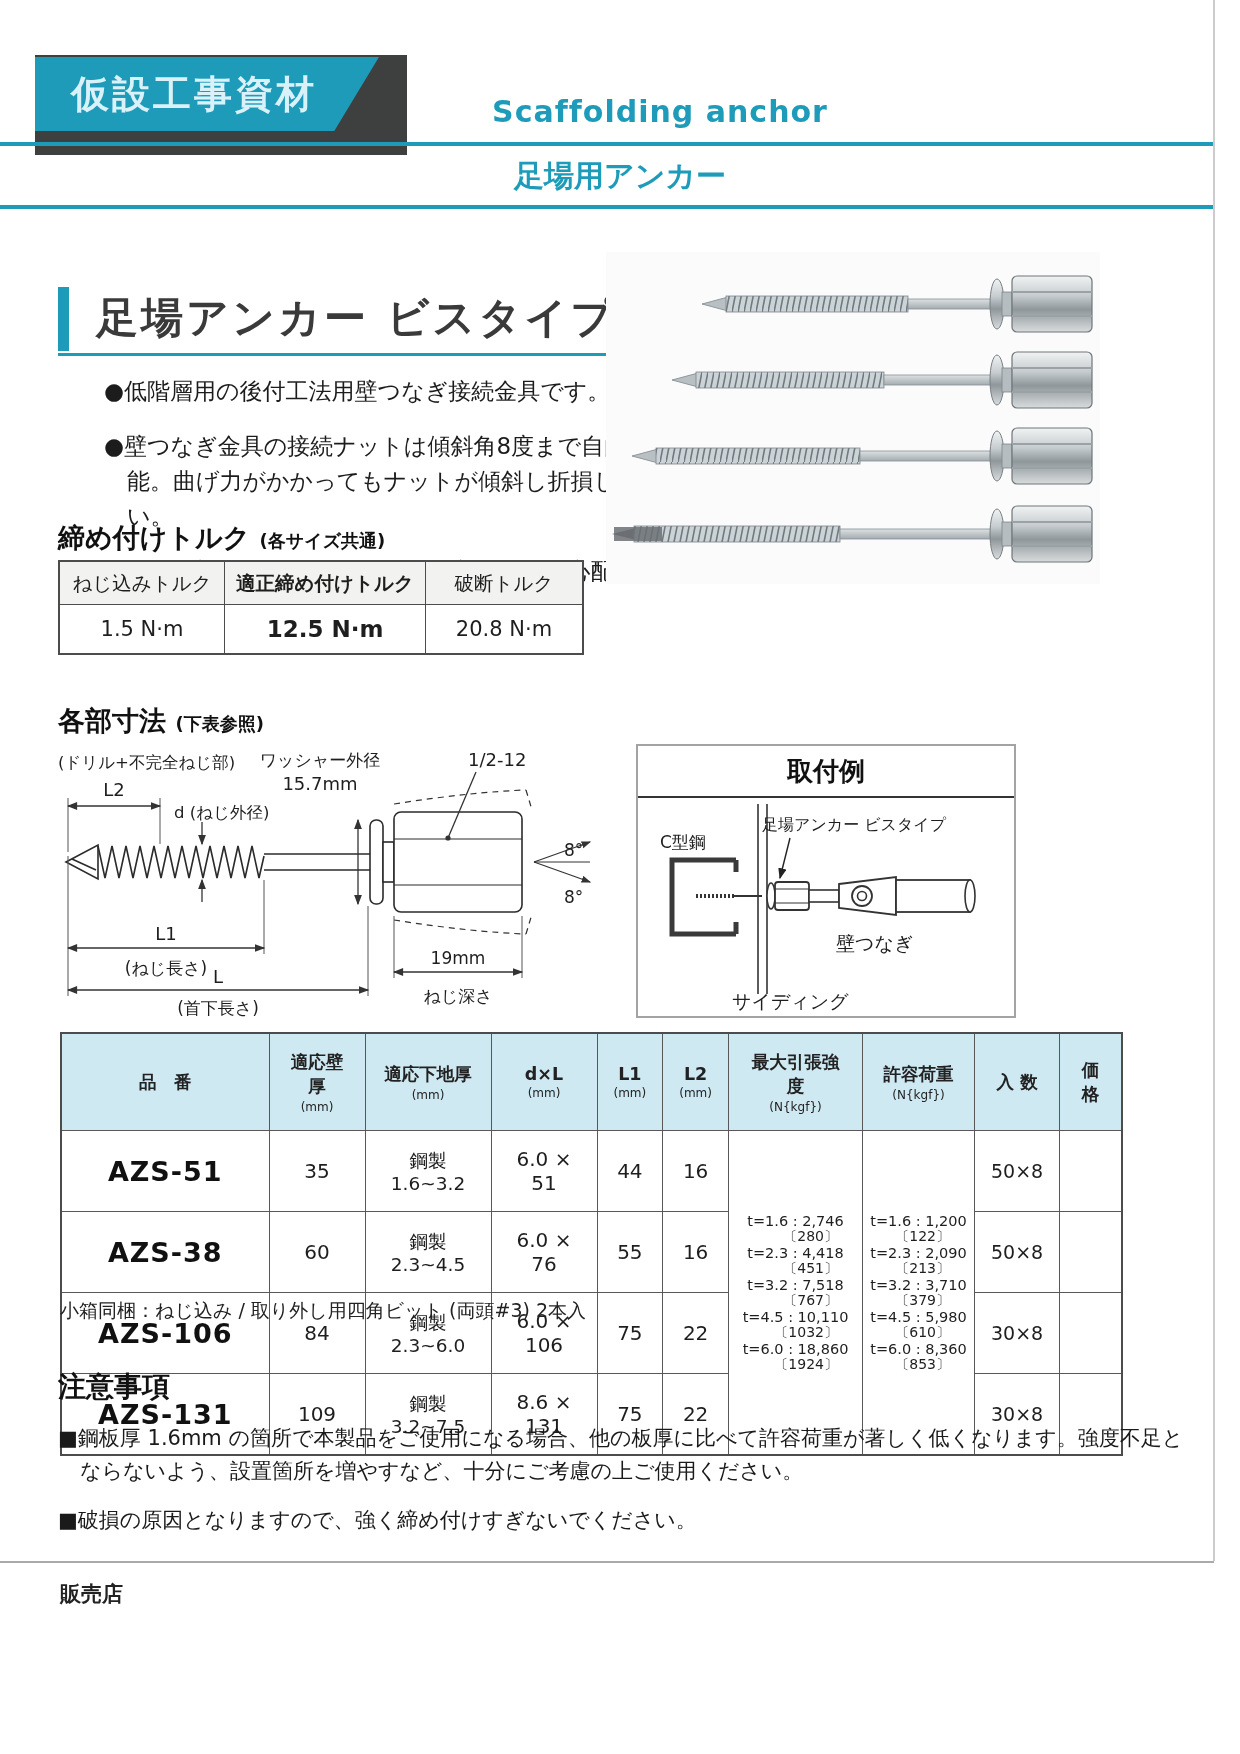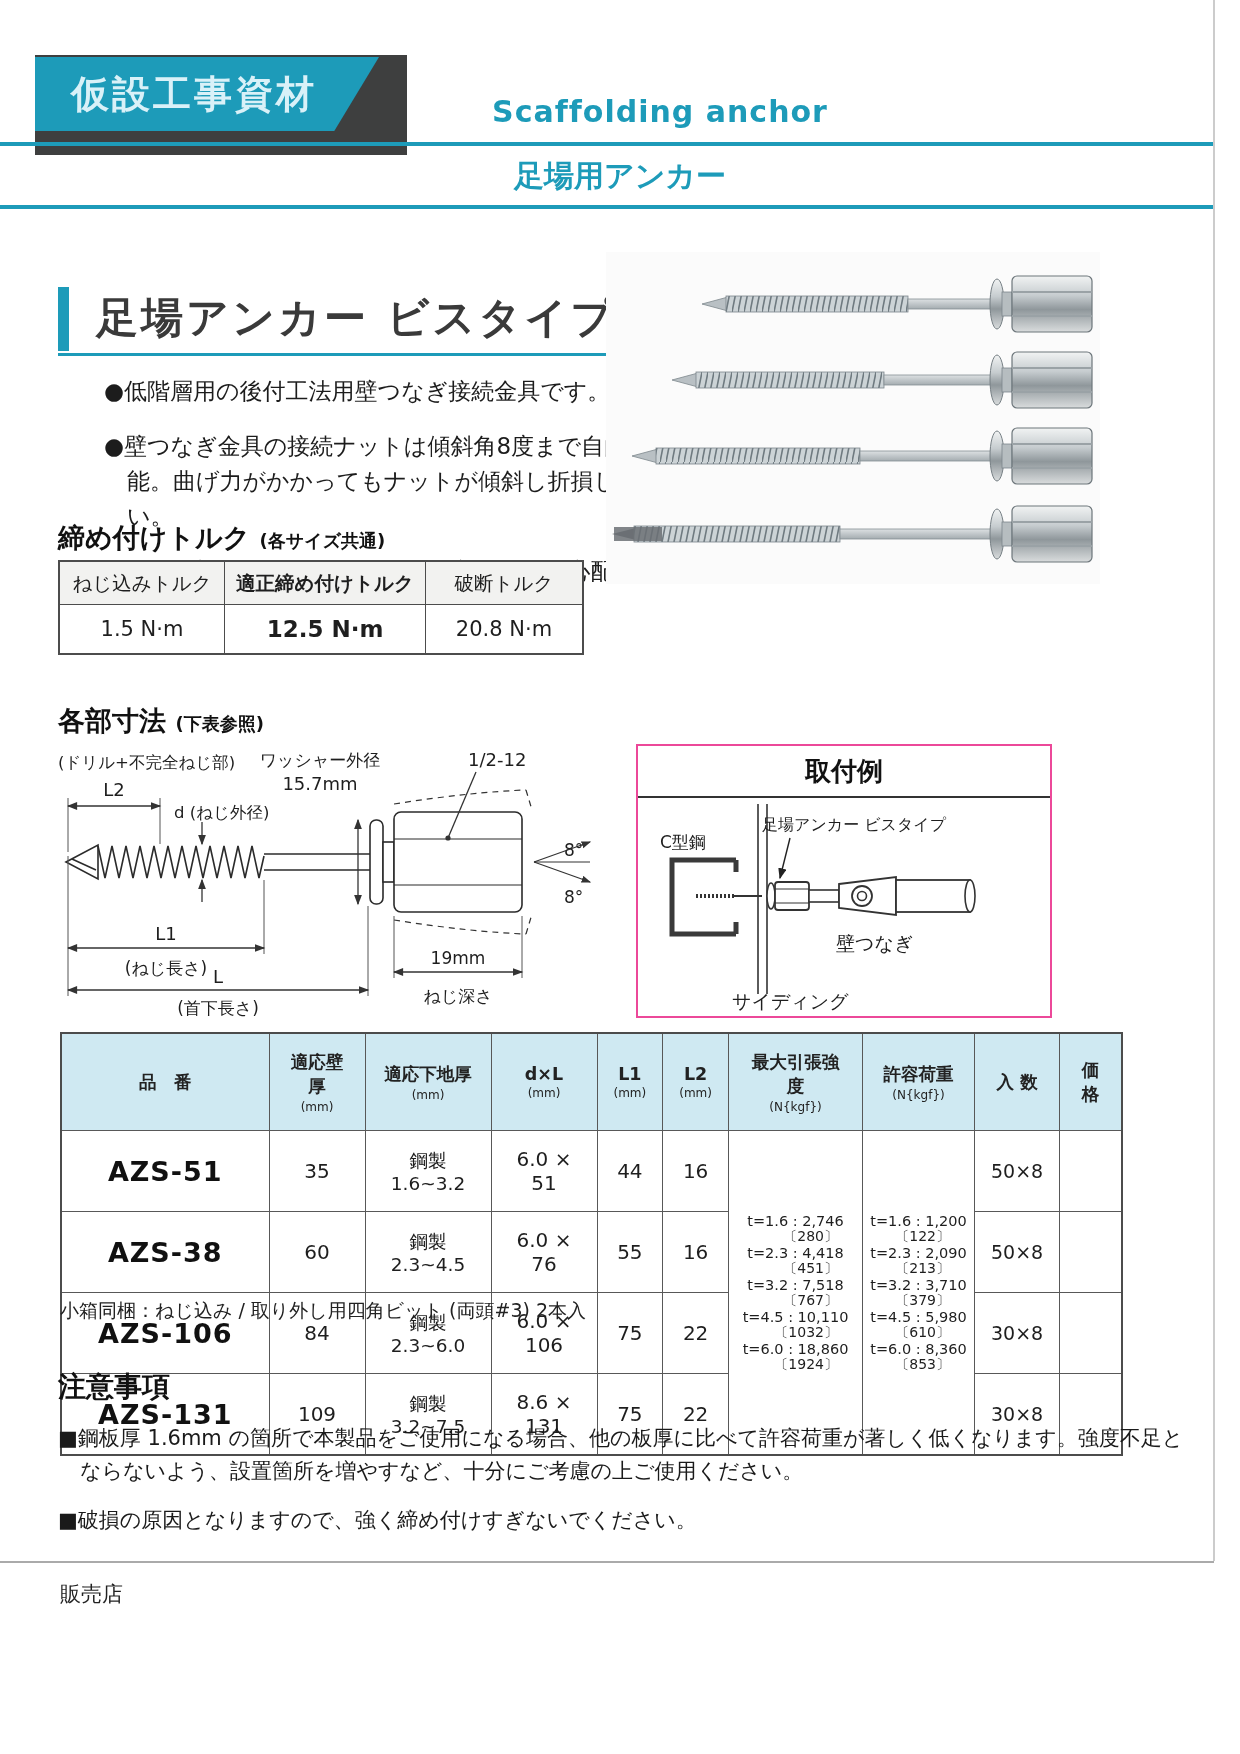--- a/index.html
+++ b/index.html
@@ -36,21 +36,21 @@
   .torque-tbl th,.torque-tbl td{border:1.5px solid #4c4c4c;text-align:center;}
   .torque-tbl th{height:40px;background:#f2f2f0;font-size:19.5px;font-weight:normal;}
   .torque-tbl th.bold,.torque-tbl td.bold{font-weight:bold;}
   .torque-tbl td{height:46px;font-size:21px;}
   .torque-tbl td.bold{font-size:23px;}
 
   
   .dim-h{left:58px;top:703px;}
   .dim-svg{left:52px;top:750px;}
   svg text{font-family:"DejaVu Sans","Liberation Sans",sans-serif;fill:#1e1e1e;}
-  .install-box{left:636px;top:744px;width:416px;height:274px;border:2px solid #ec4899;background:#fff;box-sizing:border-box;}
+  .install-box{left:636px;top:744px;width:380px;height:274px;border:2px solid #a3a3a3;background:#fff;box-sizing:border-box;}
   .install-title{height:50px;line-height:50px;text-align:center;font-size:26px;font-weight:bold;
       border-bottom:2px solid #333;color:#111;}
 
   
   .spec{left:60px;top:1032px;border-collapse:collapse;border:2.5px solid #4c4c4c;table-layout:fixed;background:#fff;}
   .spec th,.spec td{border:1px solid #585858;text-align:center;vertical-align:middle;padding:16px;}
   .spec thead tr{height:70px;}
   .spec th{background:#cfe9f2;}
   .spec th .h{font-size:17.5px;font-weight:bold;color:#222;}
   .spec th .u{font-size:12px;font-weight:normal;color:#222;margin-top:2px;}
@@ -66,21 +66,21 @@
   .s-kgf{font-size:14px;line-height:14px;text-align:right;padding-right:24px;}
   .box-note{left:60px;top:1298px;font-size:19px;color:#222;}
 
   
   .caution-h{left:58px;top:1368px;font-size:28px;}
   .cautions{left:58px;top:1422px;width:1128px;}
   .caution{font-size:21px;line-height:1.55;color:#1a1a1a;padding-left:22px;text-indent:-22px;margin-bottom:17px;}
 
   
   .bottom-rule{left:0;top:1561px;width:1214px;height:2px;background:#aaa;}
-  .dealer{left:60px;top:1580px;font-size:21px;font-weight:400;color:#222;}
+  .dealer{left:60px;top:1580px;font-size:21px;font-weight:700;color:#222;}
   .scan-edge{left:1213px;top:0;width:2px;height:1561px;background:#cccccc;}
 </style>
 </head>
 <body>
 
 <div class="page">
 
   <div class="abs badge">
     <div class="badge-teal">
       <span>仮設工事資材</span>

